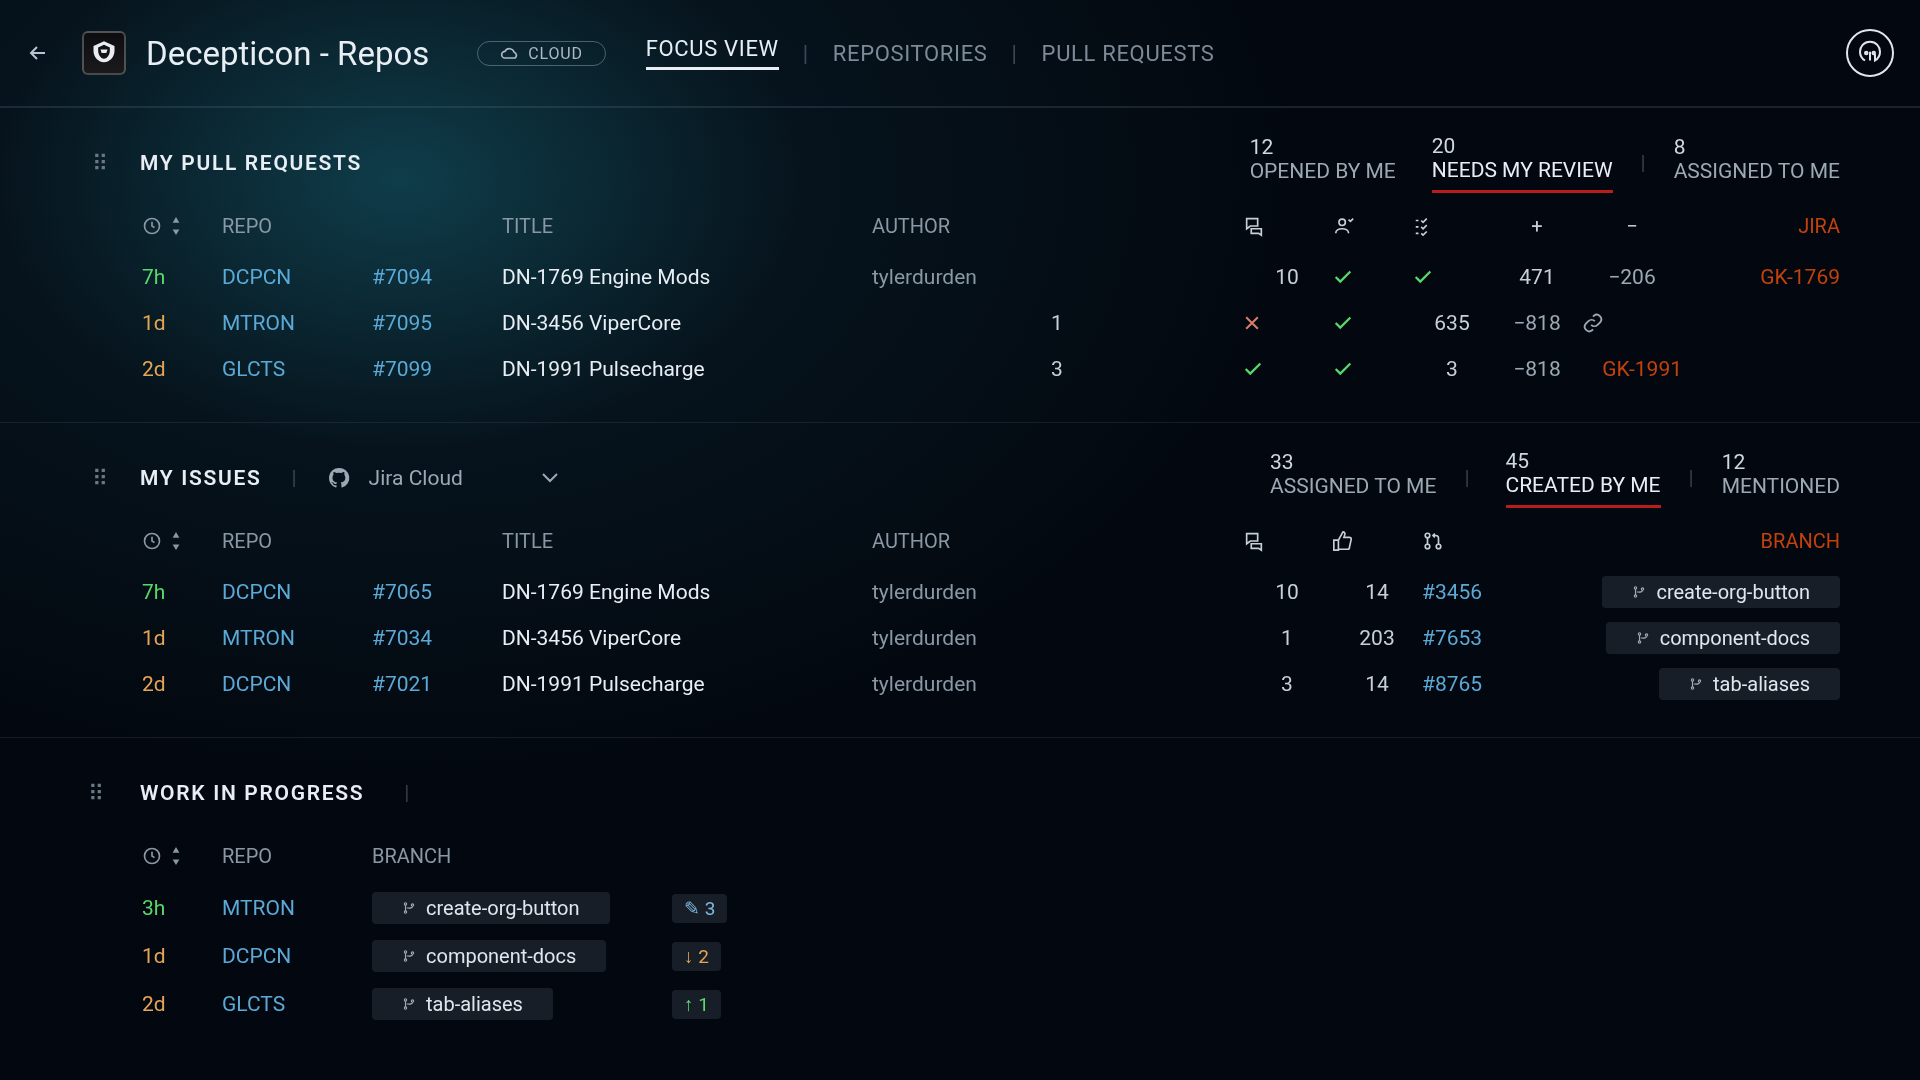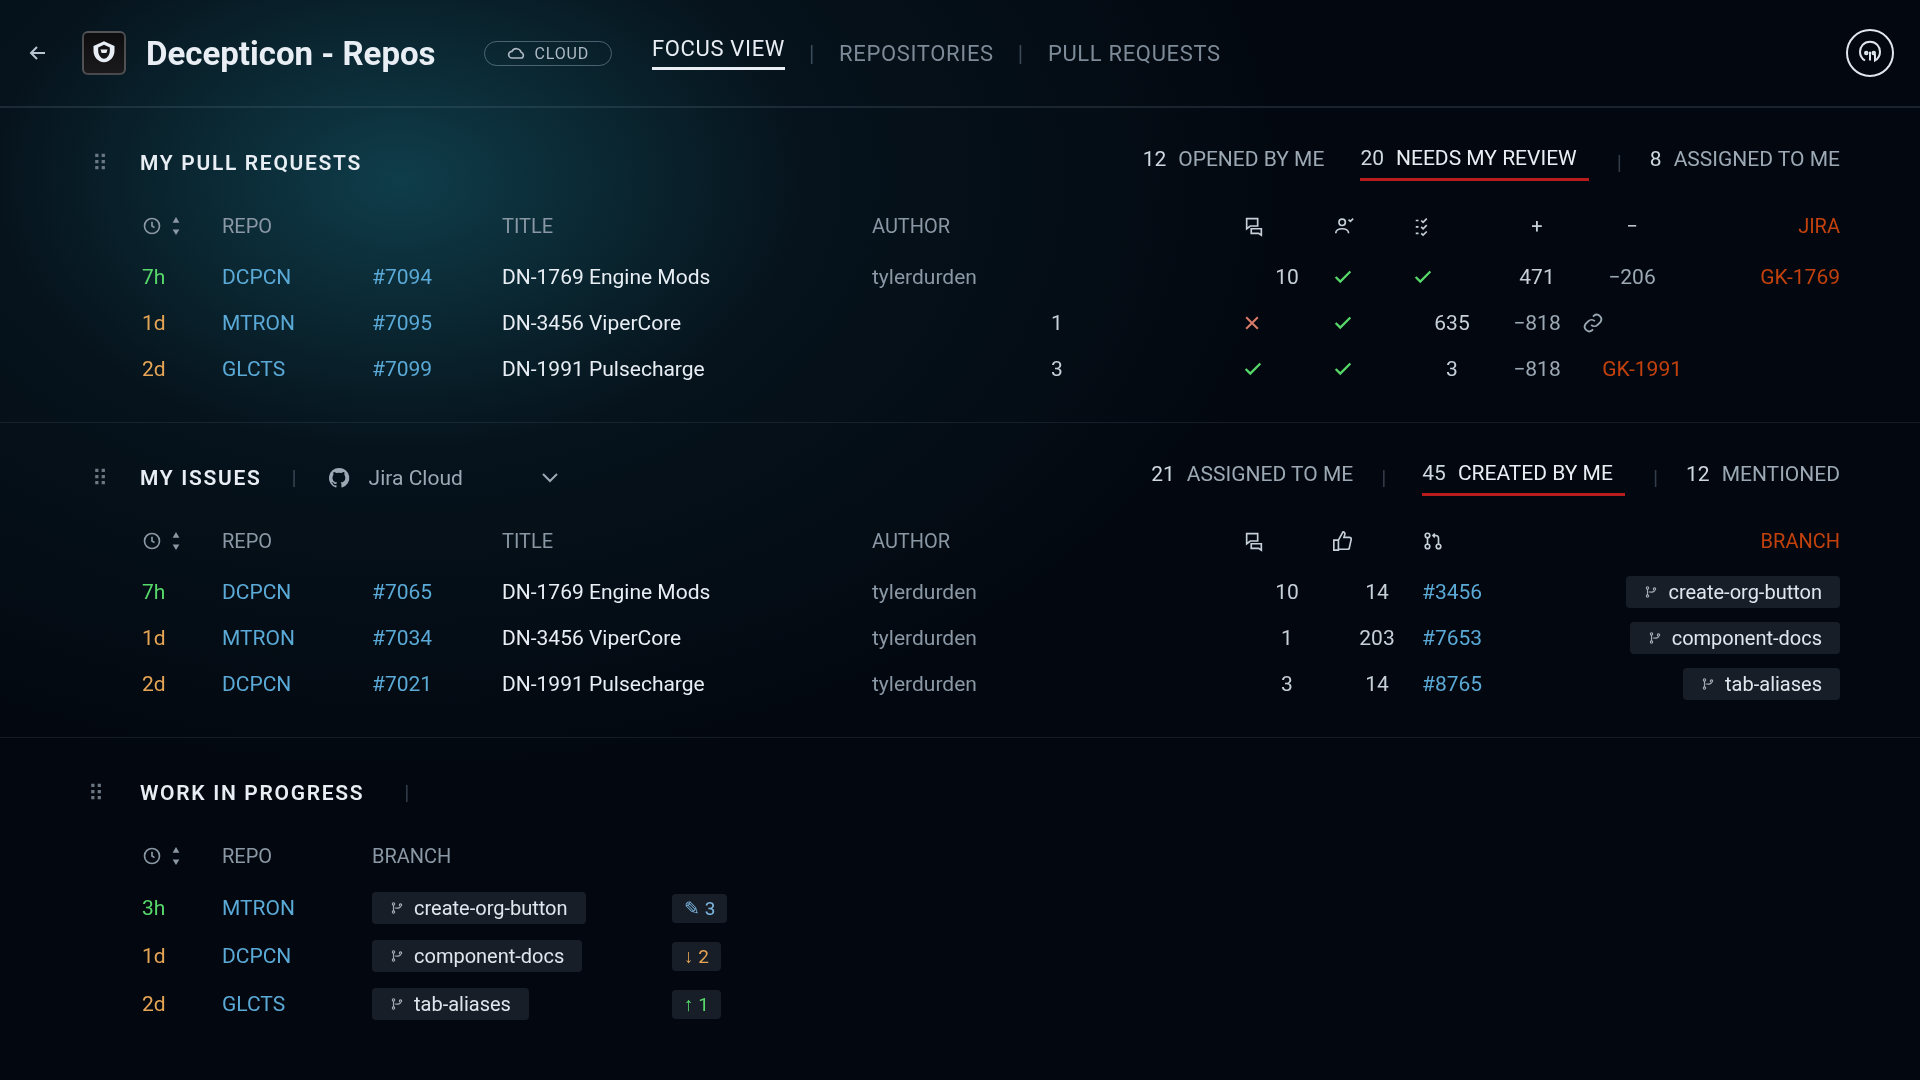--- a/index.html
+++ b/index.html
@@ -18,21 +18,21 @@
     border-bottom: 2px solid rgba(90,110,130,.25);
   }
   .back-btn { color:#b8c5d0; margin-right: 32px; cursor:pointer; }
   .app-logo {
     width: 44px; height: 44px; border-radius: 6px;
     background: linear-gradient(#0d0d0f,#1a1a1d);
     border: 2px solid rgba(255,255,255,.25);
     display:flex; align-items:center; justify-content:center;
     margin-right: 20px;
   }
-  .page-title { font-size: 33px; font-weight: 700; color:#e8eef4; margin-right: 48px; }
+  .page-title { font-size: 33px; font-weight: 400; color:#e8eef4; margin-right: 48px; }
   .cloud-chip {
     display:flex; align-items:center; gap:8px;
     border:1.5px solid rgba(140,160,180,.5); border-radius: 999px;
     padding: 2px 22px; font-size: 16px; letter-spacing:.05em; color:#aeb9c4;
     margin-right: 40px;
   }
   .nav-tabs { display:flex; align-items:center; gap: 24px; font-size: 22px; letter-spacing:.03em; }
   .nav-sep { color: rgba(140,160,180,.4); }
   .nav-item { color:#7d8a97; cursor:pointer; }
   .nav-item.active { color:#e8eef4; border-bottom:3px solid #e8eef4; padding-bottom:6px; }
@@ -44,21 +44,21 @@
   
   .section { border-bottom: 1px solid rgba(90,110,130,.2); }
   .section-head {
     display:flex; align-items:center;
     padding: 30px 80px 0 90px; height: 80px;
   }
   .drag-handle { position:absolute; left:92px; color:#6b7783; font-size:22px; letter-spacing:3px;}
   .section-title { font-size:21px; font-weight:600; letter-spacing:.08em; color:#e8eef4; margin-left:50px;}
   .section-sub { display:flex; align-items:center; gap:18px; margin-left:30px; color:#9ca9b5;}
   .filter-tabs { margin-left:auto; display:flex; align-items:center; gap:28px; font-size:21px;}
-  .ft { display:flex; gap:12px; cursor:pointer; color:#9ca9b5;}
+  .ft { display:flex; cursor:pointer; color:#9ca9b5;flex-direction:column;}
   .ft .cnt { color:#cfd8e0;}
   .ft.active { color:#e8eef4; }
   .ft.active::after{content:"";}
   .ft-wrap { position:relative; padding-bottom:8px;}
   .ft-wrap.active { border-bottom:3px solid #b91c1c;margin-left:8px;}
   .ft-sep { color: rgba(140,160,180,.35); }
 
   
   .grid { padding: 10px 80px 30px 142px; }
   .pr-grid .row { display:grid; grid-template-columns: 80px 150px 130px 370px 370px 90px 80px 80px 90px 100px 1fr; align-items:center; height:46px;}
@@ -74,21 +74,21 @@
   .num{color:#c7d0d9; text-align:center;}
   .plus{color:#c7d0d9;} .minus{color:#9ca9b5;}
   .jira{color:#c2410c; text-align:right;}
   .link-ico{text-align:right; color:#9ca9b5;}
   .check{color:#57d96a; text-align:center;}
   .prlink{color:#5aa9d6;}
 
   .branch-chip{
     display:inline-flex; align-items:center; gap:10px;
     background: rgba(140,160,180,.15); border-radius:4px;
-    padding:4px 18px; color:#e0e6ec; font-size:20px;
+    padding:4px 30px; color:#e0e6ec; font-size:20px;
   }
   .branch-col{ text-align:right;}
   .tiny-ico{font-size:14px; opacity:.7;}
   .stat-chip{
     display:inline-flex; align-items:center; gap:6px;
     background: rgba(140,160,180,.15); border-radius:4px;
     padding:3px 12px; font-size:19px;
   }
   .stat-blue{color:#7db7e0;} .stat-amber{color:#e6a555;} .stat-green{color:#57d96a;}
 
@@ -275,21 +275,21 @@
       <span>Jira Cloud</span>
       <span style="margin-left:60px">
           <svg width="18" height="12" viewBox="0 0 18 12" fill="none" stroke="#9ca9b5" stroke-width="2">
             <path d="M2 2l7 7 7-7"></path>
           </svg>
         </span>
     </div>
     <div class="filter-tabs">
       <div class="ft-wrap">
           <span class="ft">
-            <span class="cnt">21</span>
+            <span class="cnt">33</span>
             <span>ASSIGNED TO ME</span>
           </span>
         </div>
       <span class="ft-sep">|</span>
       <div class="ft-wrap active">
           <span class="ft active">
             <span class="cnt">45</span>
             <span>CREATED BY ME</span>
           </span>
         </div>

